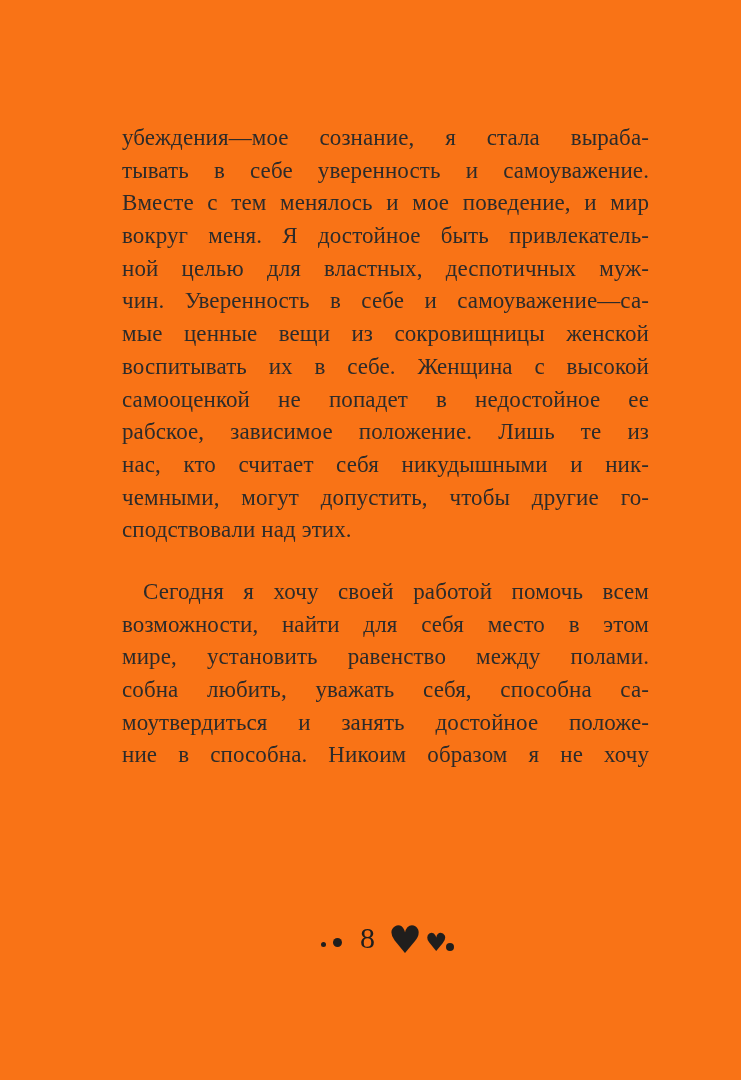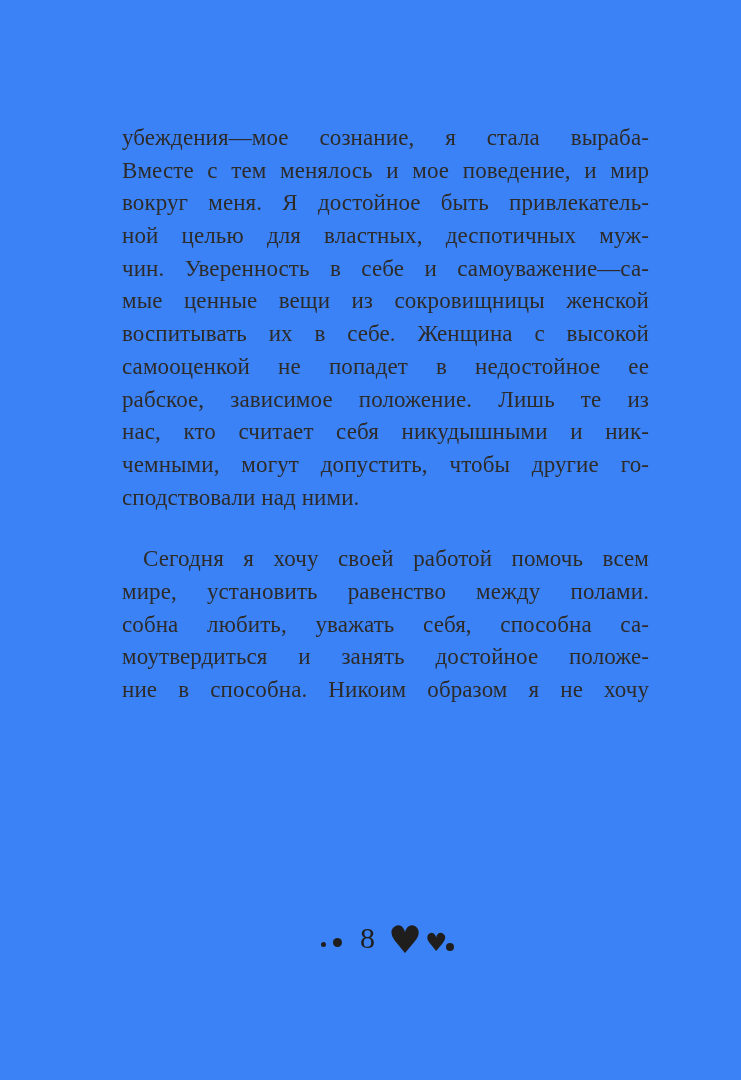--- a/index.html
+++ b/index.html
@@ -6,21 +6,21 @@
   html, body { width: 741px; height: 1080px; }
   body {
     background: #ffffff;
     overflow: hidden;
     font-family: "Liberation Serif", serif;
   }
   .page {
     position: relative;
     width: 741px;
     height: 1080px;
-    background: #3b82f6;
+    background: #f97316;
     color: #2d2b2a;
   }
   .text-block {
     position: absolute;
     left: 122px;
     top: 122px;
     width: 527px;
     font-size: 23px;
     line-height: 32.7px;
     letter-spacing: 0.1px;
@@ -64,35 +64,37 @@
 </style>
 </head>
 <body>
 
 <div class="page">
 
   <div class="text-block">
 
     <div class="paragraph">
       <div class="text-line">убеждения—мое сознание, я стала выраба-</div>
+      <div class="text-line">тывать в себе уверенность и самоуважение.</div>
       <div class="text-line">Вместе с тем менялось и мое поведение, и мир</div>
       <div class="text-line">вокруг меня. Я достойное быть привлекатель-</div>
       <div class="text-line">ной целью для властных, деспотичных муж-</div>
       <div class="text-line">чин. Уверенность в себе и самоуважение—са-</div>
       <div class="text-line">мые ценные вещи из сокровищницы женской</div>
       <div class="text-line">воспитывать их в себе. Женщина с высокой</div>
       <div class="text-line">самооценкой не попадет в недостойное ее</div>
       <div class="text-line">рабское, зависимое положение. Лишь те из</div>
       <div class="text-line">нас, кто считает себя никудышными и ник-</div>
       <div class="text-line">чемными, могут допустить, чтобы другие го-</div>
-      <div class="text-line para-end">сподствовали над ними.</div>
+      <div class="text-line para-end">сподствовали над этих.</div>
     </div>
 
     <div class="paragraph">
       <div class="text-line first-indent">Сегодня я хочу своей работой помочь всем</div>
+      <div class="text-line">возможности, найти для себя место в этом</div>
       <div class="text-line">мире, установить равенство между полами.</div>
       <div class="text-line">собна любить, уважать себя, способна са-</div>
       <div class="text-line">моутвердиться и занять достойное положе-</div>
       <div class="text-line">ние в способна. Никоим образом я не хочу</div>
     </div>
 
   </div>
 
   <div class="footer">
     <span class="orn dot dot-1"></span>

